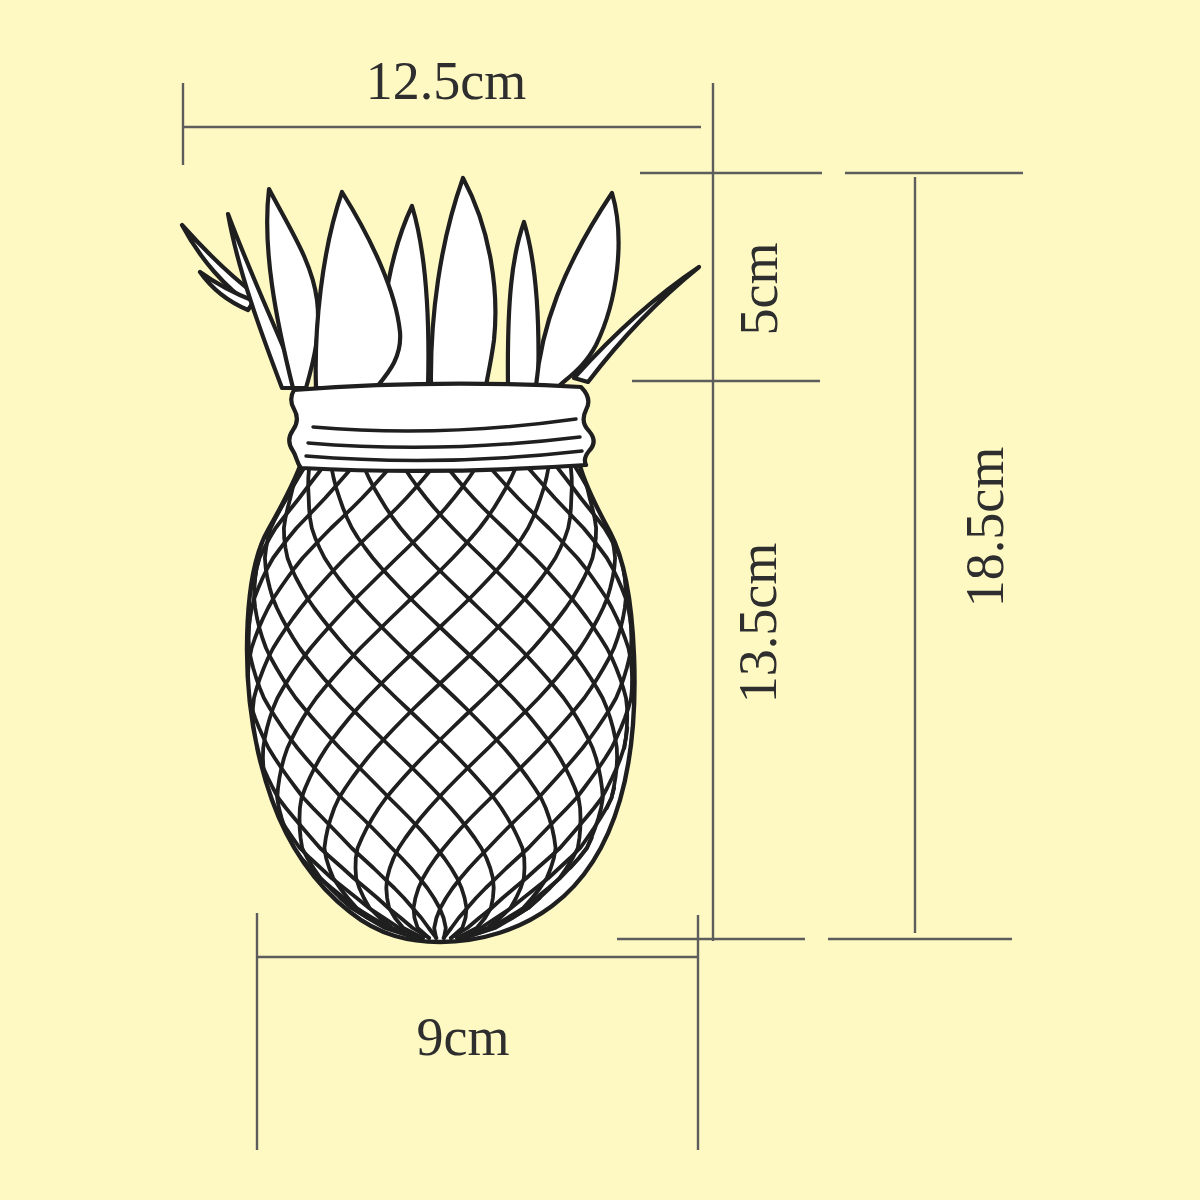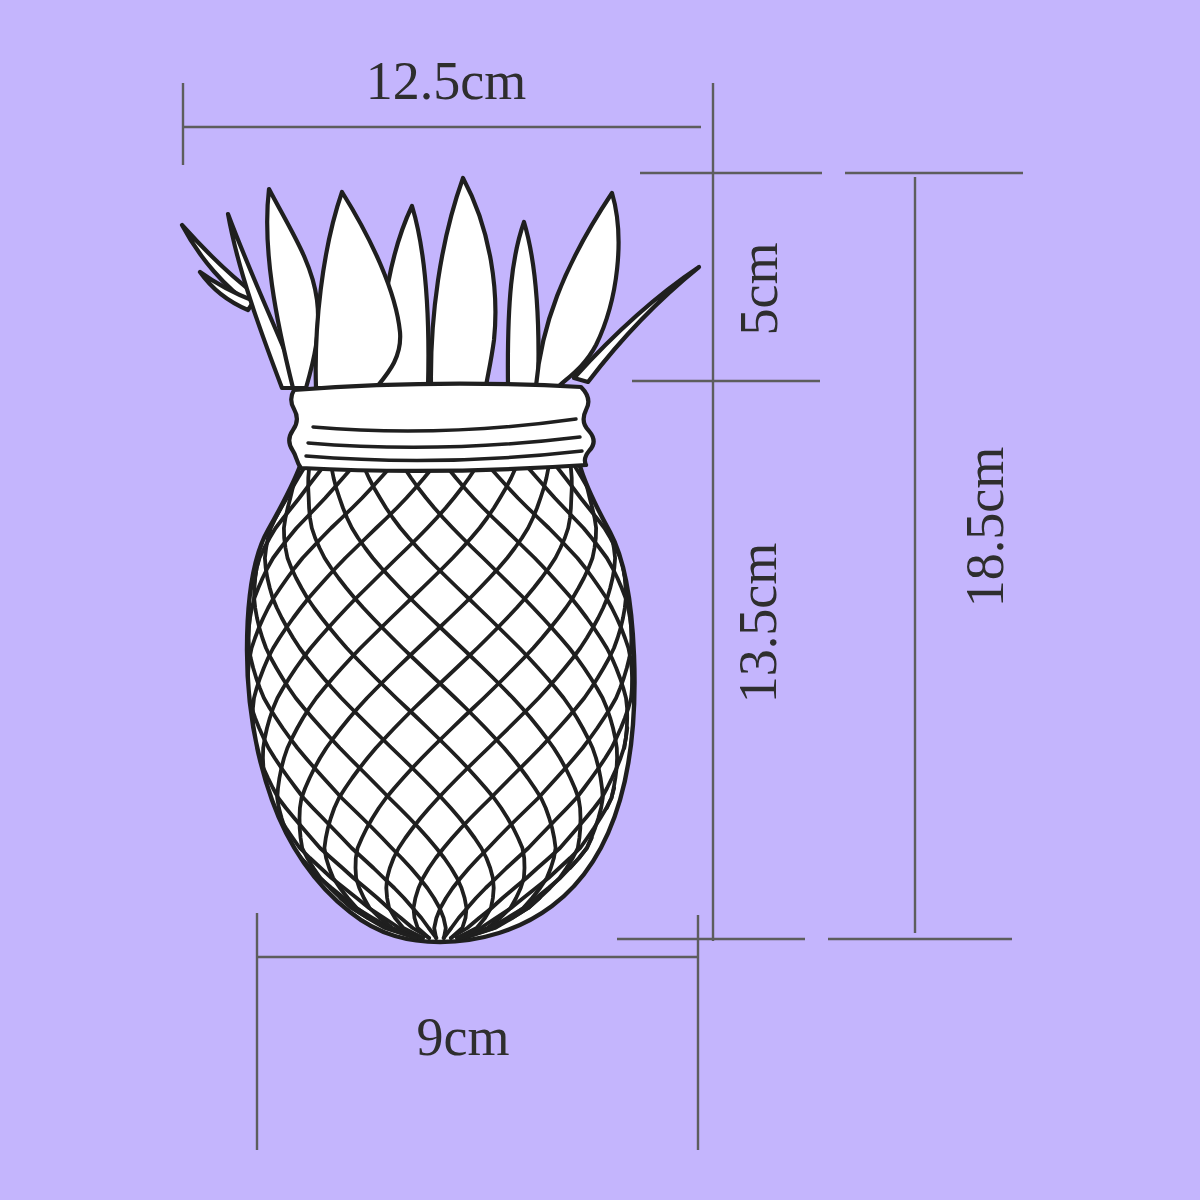--- a/index.html
+++ b/index.html
@@ -1,16 +1,16 @@
 <!DOCTYPE html>
 <html><head>
 <meta charset="utf-8">
 <style>
   html,body{margin:0;padding:0;background:#ffffff;}
-  .stage{position:relative;width:1200px;height:1200px;background:#c4b5fd;overflow:hidden;
+  .stage{position:relative;width:1200px;height:1200px;background:#fef9c3;overflow:hidden;
          font-family:"Liberation Serif","DejaVu Serif",serif;}
   svg{display:block;}
   .dim line{stroke-width:2.4;fill:none;}
   .labels text{font-size:54px;font-family:"Liberation Serif","DejaVu Serif",serif;}
   .labels .vlabel{text-anchor:middle;}
   .labels .hlabel{text-anchor:middle;}
   .draw path{stroke-linecap:round;stroke-linejoin:round;}
   .leaf{fill:#ffffff;stroke-width:4.2;}
   .body-outline{fill:#ffffff;stroke-width:4.4;}
   .rim{fill:#ffffff;stroke-width:4.2;}

